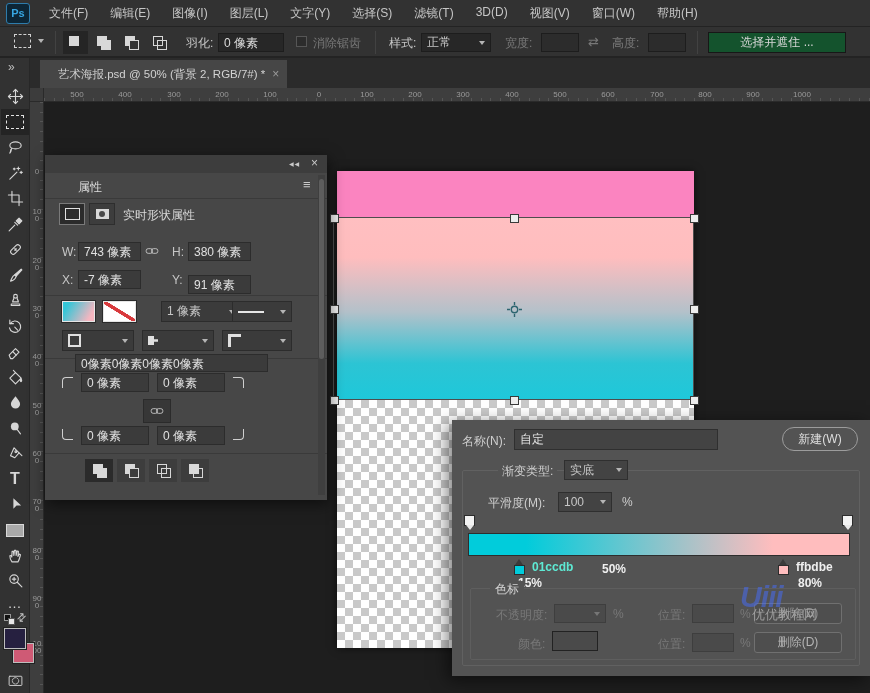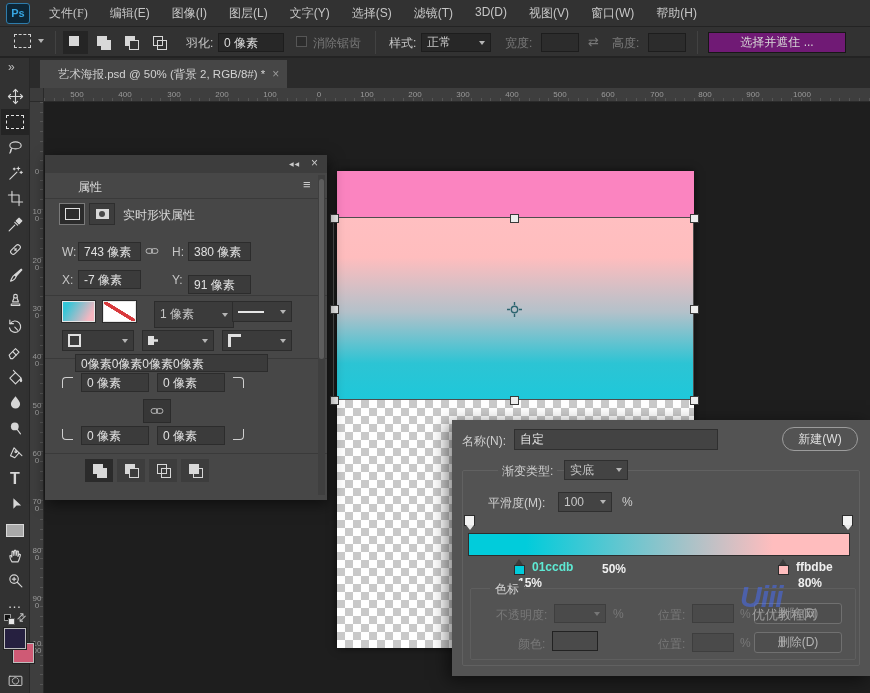--- a/index.html
+++ b/index.html
@@ -38,21 +38,21 @@
   .ostop .tri{position:absolute;top:10px;left:1.5px;width:0;height:0;border-left:4px solid transparent;border-right:4px solid transparent;border-top:5px solid #e8e8e8;}
 </style>
 </head>
 <body>
 
 <div id="app">
 
   <div class="abs" style="left:0;top:0;width:870px;height:27px;background:#323232;border-bottom:1px solid #232323;display:flex;align-items:center;">
     <div style="margin-left:6px;width:22px;height:19px;background:#0d2636;color:#37a6e2;border:1px solid #2e7cab;border-radius:3px;font-size:11px;font-weight:bold;display:flex;align-items:center;justify-content:center;">Ps</div>
     <div style="display:flex;margin-left:8px;">
-      <div class="lbl" style="padding:0 11px;font-family:Liberation Serif, serif;">文件(F)</div>
+      <div class="lbl" style="padding:0 11px;">文件(F)</div>
       <div class="lbl" style="padding:0 11px;">编辑(E)</div>
       <div class="lbl" style="padding:0 11px;">图像(I)</div>
       <div class="lbl" style="padding:0 11px;">图层(L)</div>
       <div class="lbl" style="padding:0 11px;">文字(Y)</div>
       <div class="lbl" style="padding:0 11px;">选择(S)</div>
       <div class="lbl" style="padding:0 11px;">滤镜(T)</div>
       <div class="lbl" style="padding:0 11px;">3D(D)</div>
       <div class="lbl" style="padding:0 11px;">视图(V)</div>
       <div class="lbl" style="padding:0 11px;">窗口(W)</div>
       <div class="lbl" style="padding:0 11px;">帮助(H)</div>
@@ -103,26 +103,26 @@
         <span class="caret"></span>
     </div>
 
     <div class="abs lbl dim" style="left:505px;top:8px;">宽度:</div>
     <div class="abs inp" style="left:541px;top:6px;width:38px;height:19px;background:#2c2c2c;"></div>
     <div class="abs dim" style="left:588px;top:7px;font-size:13px;">⇄</div>
     <div class="abs lbl dim" style="left:612px;top:8px;">高度:</div>
     <div class="abs inp" style="left:648px;top:6px;width:38px;height:19px;background:#2c2c2c;"></div>
 
     <div class="abs vsep" style="left:697px;top:4px;height:23px;"></div>
-    <div class="abs" style="left:708px;top:5px;width:138px;height:21px;background:#701a75;border:1px solid #171717;color:#d6d6d6;font-size:12px;display:flex;align-items:center;justify-content:center;">选择并遮住 ...</div>
+    <div class="abs" style="left:708px;top:5px;width:138px;height:21px;background:#14532d;border:1px solid #171717;color:#d6d6d6;font-size:12px;display:flex;align-items:center;justify-content:center;">选择并遮住 ...</div>
   </div>
 
   <div class="abs" style="left:30px;top:58px;width:840px;height:30px;background:#2b2b2b;"></div>
   <div class="abs" style="left:40px;top:60px;width:247px;height:28px;background:#464646;display:flex;align-items:center;">
-    <span class="lbl" style="margin-left:18px;font-size:11.5px;color:#d2d2d2;">艺术海报.psd @ 50% (背景 2, RGB/8#) *</span>
+    <span class="lbl" style="margin-left:18px;font-size:11.5px;color:#d2d2d2;">艺术海报.psd @ 50% (背景 2, RGB/7#) *</span>
     <span style="margin-left:7px;color:#9a9a9a;font-size:12px;">×</span>
   </div>
 
   <div class="abs" style="left:0;top:58px;width:30px;height:635px;background:#323232;border-right:1px solid #272727;">
     <div class="abs lbl" style="left:8px;top:2px;color:#bdbdbd;font-size:12px;">»</div>
   </div>
   <div class="abs" style="left:1px;top:109px;width:28px;height:26px;background:#242424;"></div>
 
   <div class="tool" style="top:84px;">
       <svg viewBox="0 0 24 24">
@@ -339,21 +339,21 @@
 
     <div class="abs lbl" style="left:17px;top:118px;">X:</div>
     <div class="abs pinp" style="left:33px;top:115px;width:63px;height:19px;">-7 像素</div>
     <div class="abs lbl" style="left:127px;top:118px;">Y:</div>
     <div class="abs pinp" style="left:143px;top:120px;width:63px;height:19px;">91 像素</div>
 
     <div class="abs" style="left:0;top:140px;width:282px;height:1px;background:#3a3a3a;"></div>
 
     <div class="abs" style="left:17px;top:146px;width:33px;height:21px;border:1px solid #e6e6e6;outline:1px solid #2b2b2b;background:linear-gradient(120deg,#35c6d7 15%,#f6b6c0 85%);"></div>
     <div class="abs" style="left:58px;top:146px;width:33px;height:21px;border:1px solid #e6e6e6;outline:1px solid #2b2b2b;background:linear-gradient(to top right,#fff 44%,#d8393c 45%,#d8393c 55%,#fff 56%);"></div>
-    <div class="abs ddd" style="left:109px;top:146px;width:80px;height:27px;">
+    <div class="abs ddd" style="left:116px;top:146px;width:80px;height:21px;">
       <span class="lbl">1 像素</span>
         <span class="caret"></span>
     </div>
     <div class="abs ddd" style="left:187px;top:146px;width:60px;height:21px;">
       <span style="width:26px;height:2px;background:#e6e6e6;"></span>
         <span class="caret"></span>
     </div>
 
     <div class="abs ddd" style="left:17px;top:175px;width:72px;height:21px;">
       <span style="width:9px;height:9px;border:2px solid #e0e0e0;"></span>

